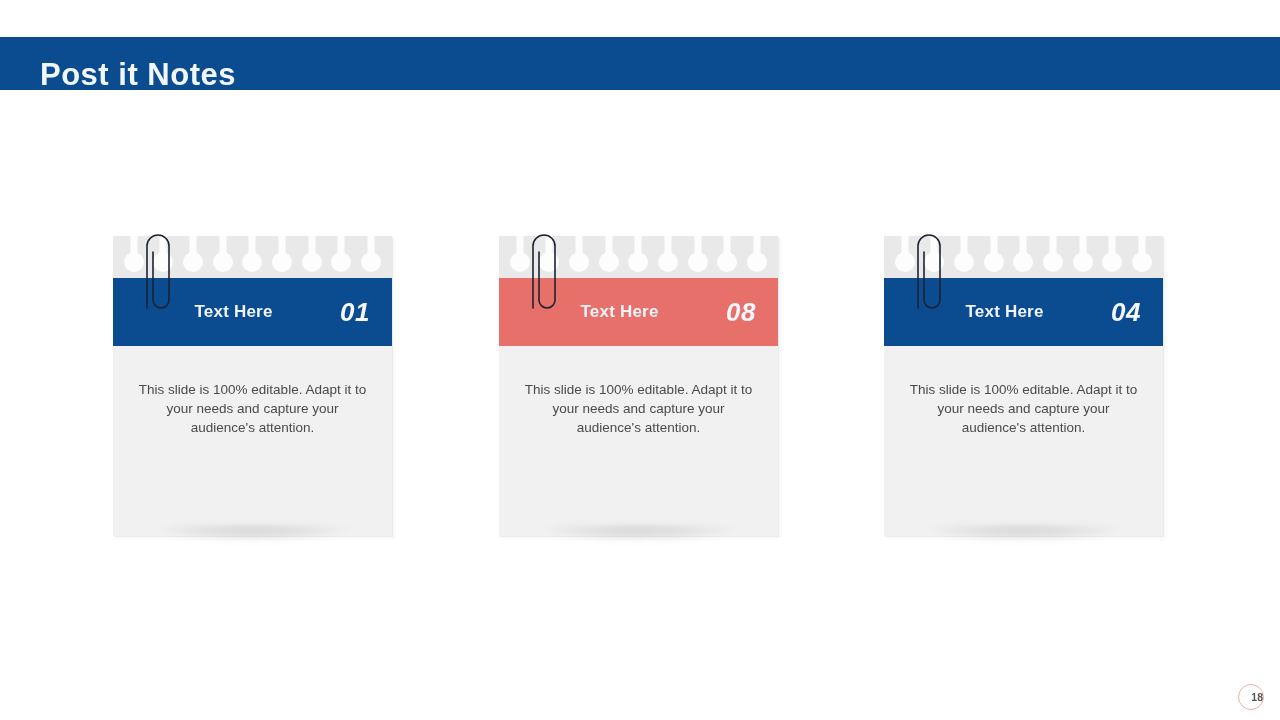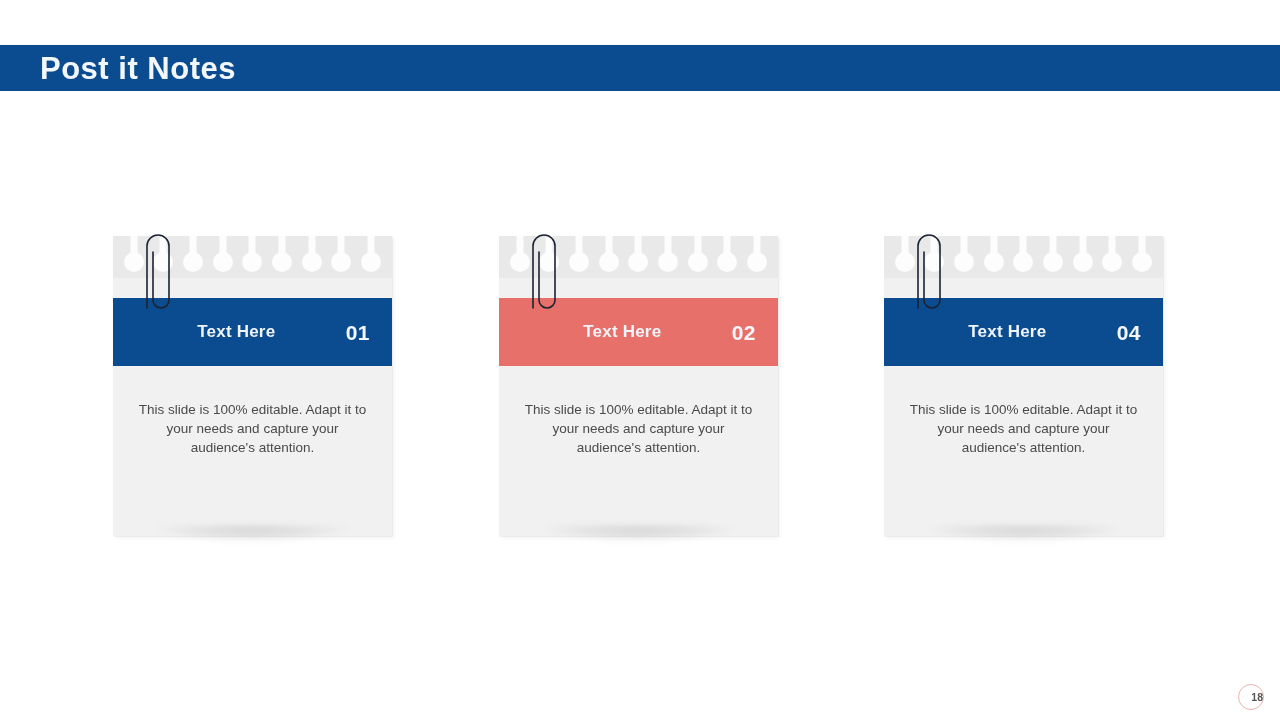--- a/index.html
+++ b/index.html
@@ -14,25 +14,25 @@
 
   .slide {
     position:relative;
     width:1280px; height:720px;
     background:#ffffff;
   }
 
   
   .title-bar {
     position:absolute;
-    left:0; top:45px;
-    width:1280px; height:46px;
+    left:0; top:37px;
+    width:1280px; height:53px;
     background:#0b4b8f;
     display:flex;
-    align-items:center;
+    align-items:flex-end;
   }
   .title-bar .title-text {
     margin-left:40px;
     color:#f2f7fb;
     font-size:31px;
     font-weight:bold;
     letter-spacing:0.5px;
     line-height:1;
   }
   
@@ -124,37 +124,37 @@
   }
 
   
   .band {
     position:relative;
     height:68px;
     display:flex;
     align-items:center;
     justify-content:space-between;
     padding:0 22px 0 20px;
-    margin-top:20px;
   }
   .band .label {
     color:#eef4fa;
     font-size:17px;
     font-weight:bold;
     letter-spacing:0.2px;
     flex:1;
     text-align:center;
     padding-right:6px;
   }
   .band .num {
     color:#f4f8fc;
-    font-size:21px;
+    font-size:26px;
     font-weight:bold;
     letter-spacing:0.5px;
     line-height:1;
+    font-style:italic;
   }
 
   
   .body-text {
     padding:34px 24px 0 24px;
     color:#4a4a4a;
     font-size:13.5px;
     line-height:19px;
     text-align:center;
   }
@@ -236,21 +236,21 @@
           <span class="hole"></span>
           <span class="hole"></span>
           <span class="hole"></span>
           <span class="hole"></span>
           <span class="hole"></span>
         </div>
       </div>
 
       <div class="band" style="background: rgb(232, 112, 106);">
         <span class="label">Text Here</span>
-        <span class="num">02</span>
+        <span class="num">08</span>
       </div>
 
       <div class="body-text">This slide is 100% editable. Adapt it to your needs and capture your audience's attention.</div>
 
       <svg class="clip" viewBox="0 0 54 85">
         <path d="M10 78 L10 16 A11 11 0 0 1 32 16 L32 70 A8 8 0 0 1 16 70 L16 22" fill="none" stroke="#1b2232" stroke-width="1.6" stroke-linecap="round" stroke-linejoin="round" transform="translate(6,2)"></path>
       </svg>
 
       <div class="page-shadow"></div>
     </div>

